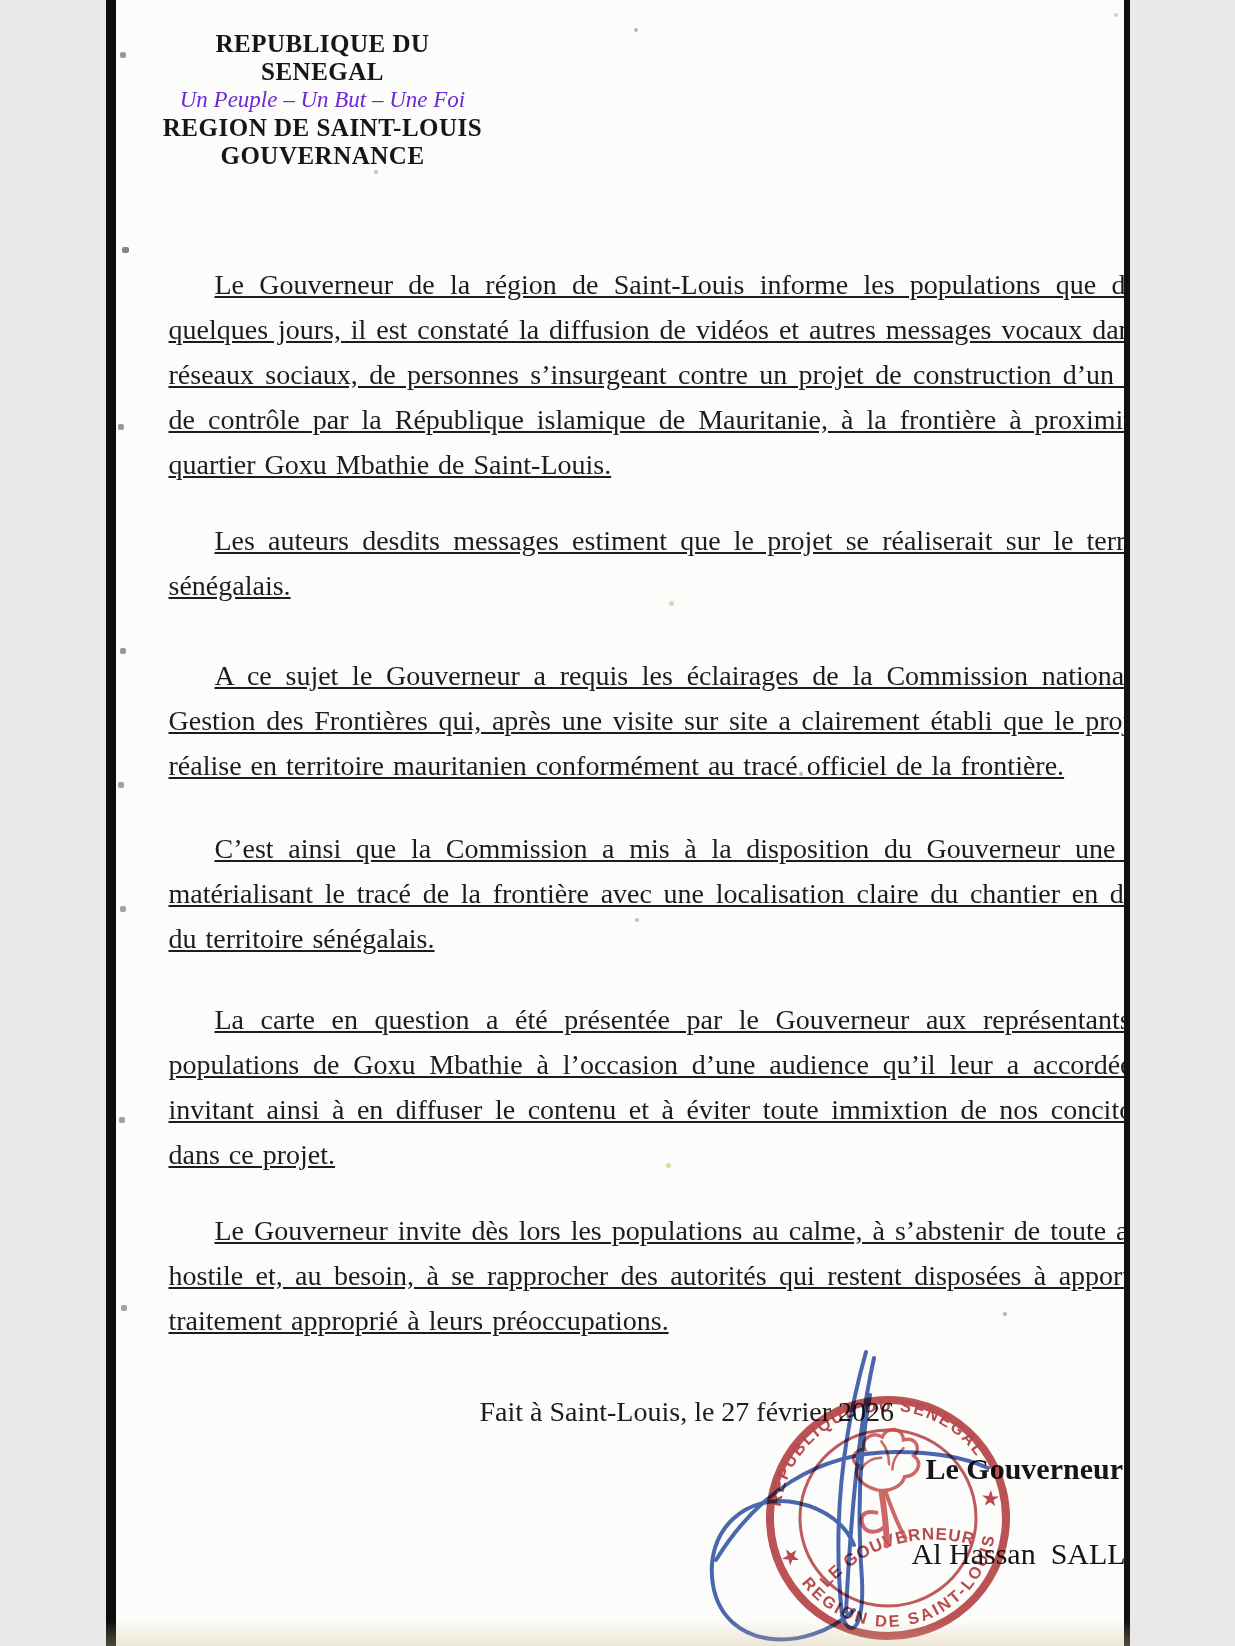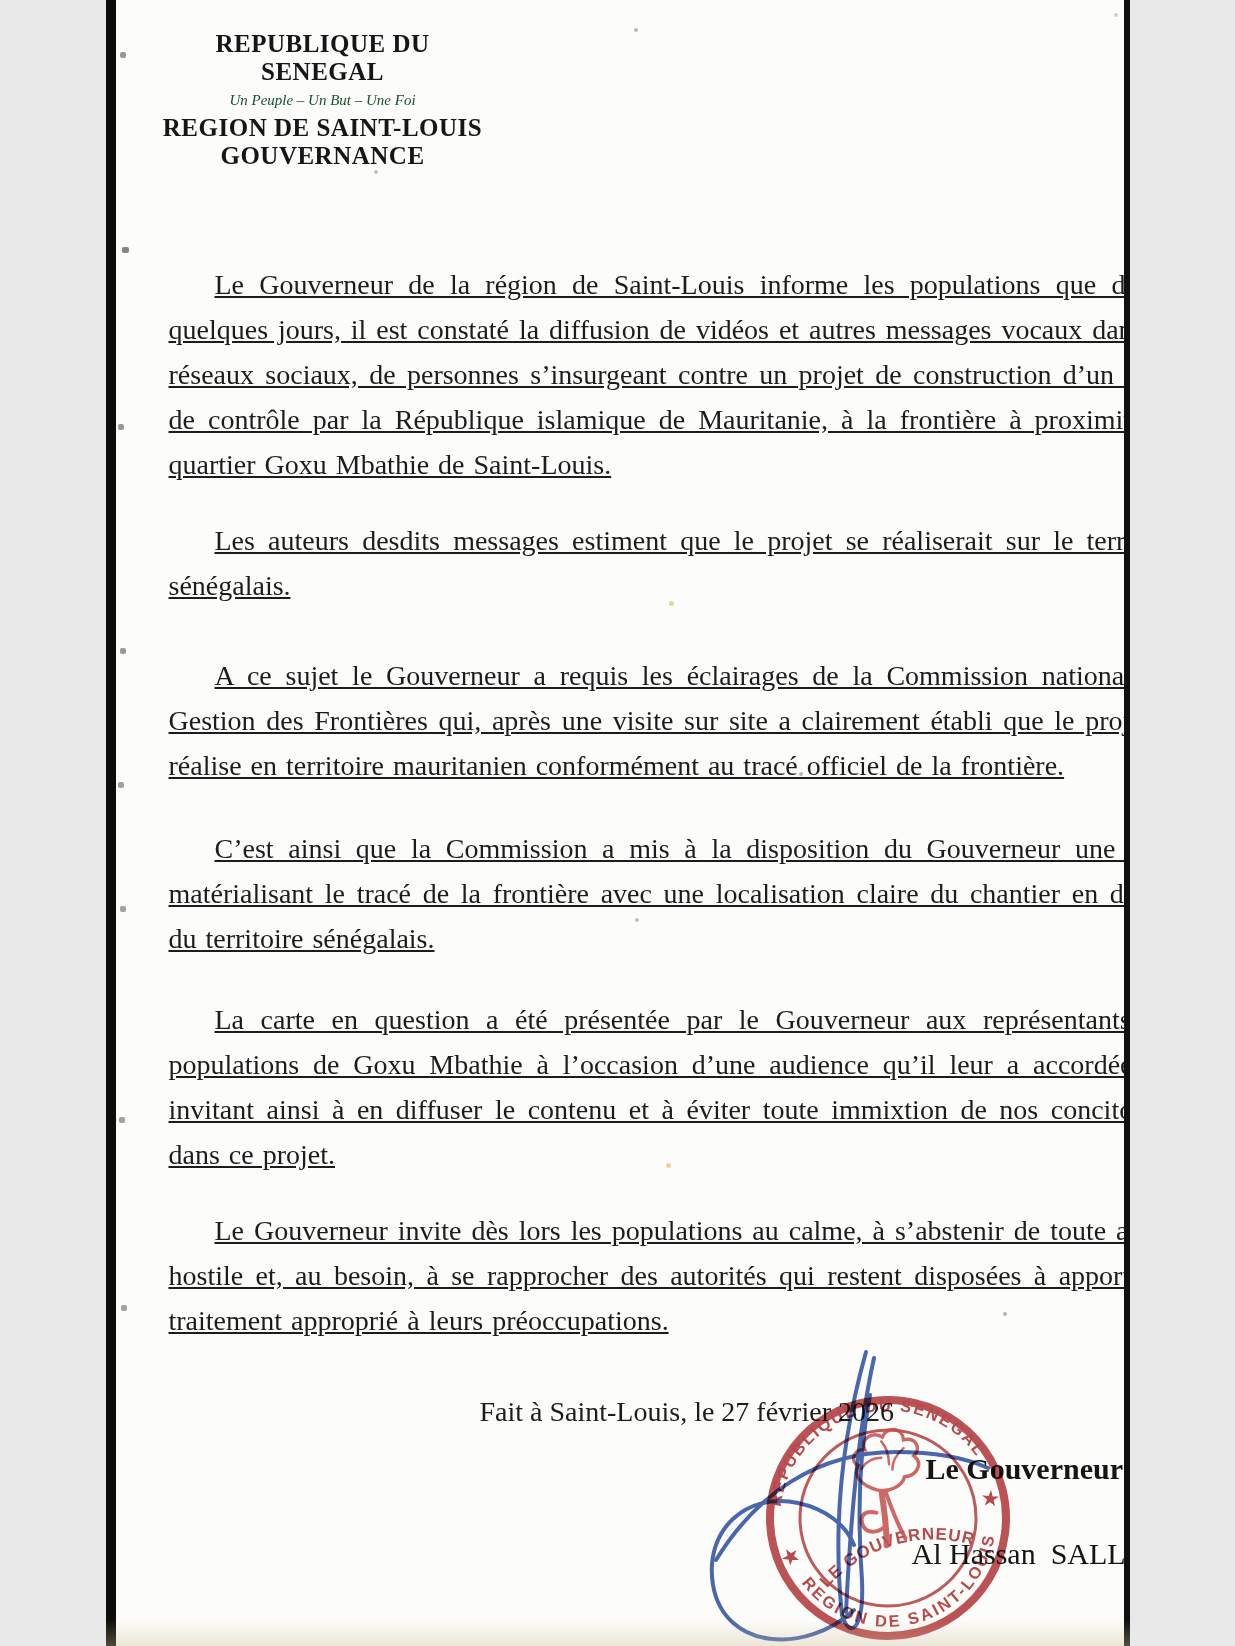--- a/index.html
+++ b/index.html
@@ -13,21 +13,21 @@
     color:#1d1d1d;
   }
   
   .edge-left{position:absolute;left:0;top:0;width:10px;height:1646px;background:#0d0d0c;}
   .edge-right{position:absolute;right:0;top:0;width:6px;height:1646px;background:#111110;}
   .bottom-tint{position:absolute;left:0;bottom:0;width:100%;height:26px;
     background:linear-gradient(to bottom, rgba(214,200,166,0) 0%, rgba(205,188,148,0.35) 100%);}
   
   .hdr{position:absolute;left:52px;top:30px;width:330px;text-align:center;line-height:28px;}
   .hdr .b{font-weight:bold;font-size:25px;letter-spacing:0.5px;color:#161616;}
-  .hdr .i{font-style:italic;font-size:15px;color:#14532d;}
+  .hdr .i{font-style:italic;font-size:23px;color:#6d28d9;}
   
   .doc-title{
     position:absolute;left:0;top:165px;width:100%;
     text-align:center;font-weight:bold;font-size:42px;letter-spacing:2px;
     color:#20414e;
     text-shadow:-3px -2px 0 #9fc6d4, 1px 1px 0 #12242b;
   }
   
   .para{
     position:absolute;left:63px;width:1016px;

